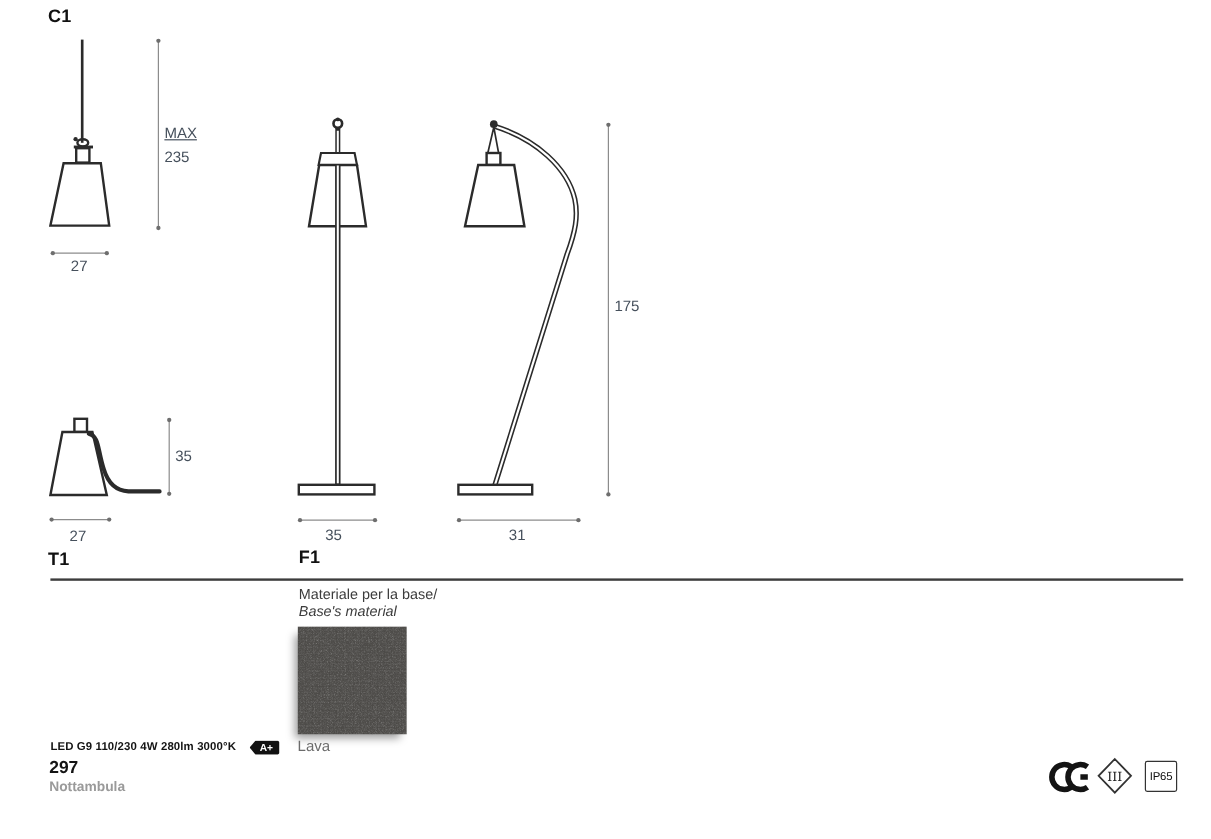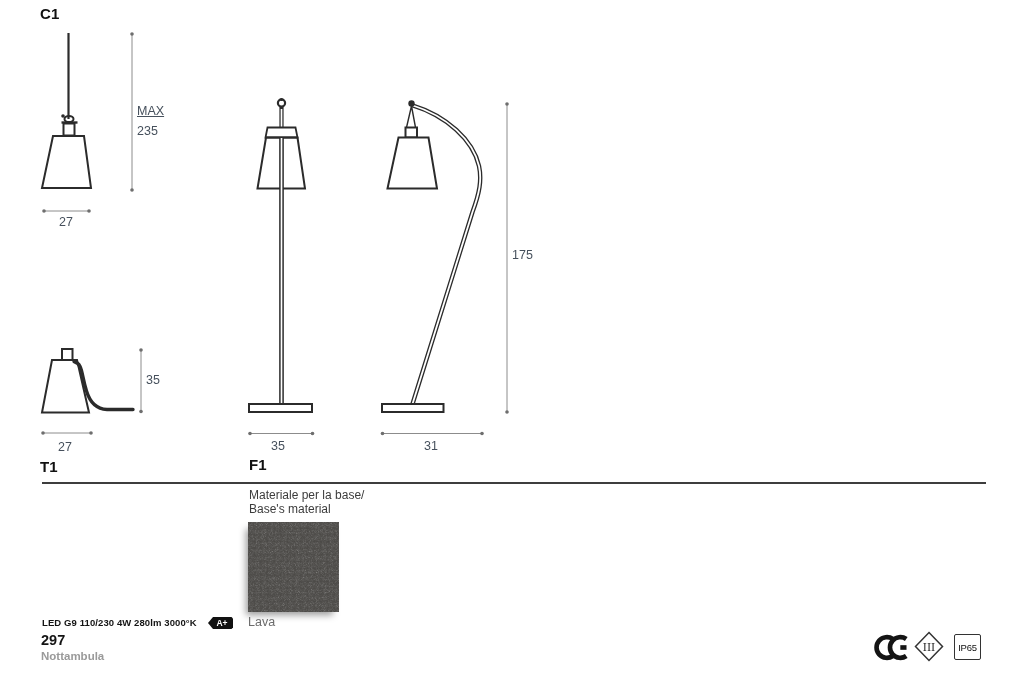--- a/index.html
+++ b/index.html
@@ -6,21 +6,21 @@
   .page{
     position:relative;width:1009px;height:699px;background:#ffffff;
     font-family:"Liberation Sans", sans-serif;overflow:hidden;text-align:right;
   }
   .draw{position:absolute;left:0;top:0;}
   .abs{position:absolute;white-space:nowrap;}
   .variant-label{font-size:15px;font-weight:700;color:#111;letter-spacing:.2px;}
   .dim-text{font-size:12.5px;color:#46505c;}
   .divider{position:absolute;background:#3d3d3d;}
   .mat-title{font-size:12px;color:#3c3c3c;line-height:14px;}
-  .mat-title.it{}
+  .mat-title.it{font-style:italic;}
   .swatch{
     position:absolute;box-shadow:-4px 5px 7px -2px rgba(0,0,0,.40);
   }
   .swatch svg{display:block;}
   .lava-label{font-size:12.5px;color:#6b6b6b;}
   .led-spec{font-size:9.5px;font-weight:700;color:#141414;letter-spacing:.1px;}
   .energy-badge{
     position:absolute;width:25px;height:12px;background:#111;color:#fff;
     display:flex;align-items:center;justify-content:center;
     font-size:8.5px;font-weight:700;padding-left:3px;box-sizing:border-box;

